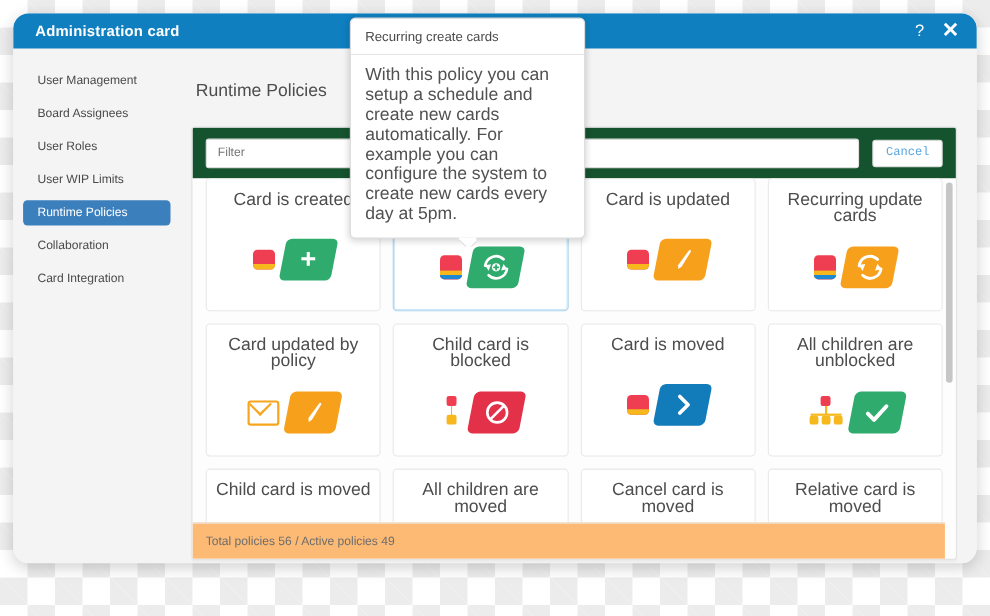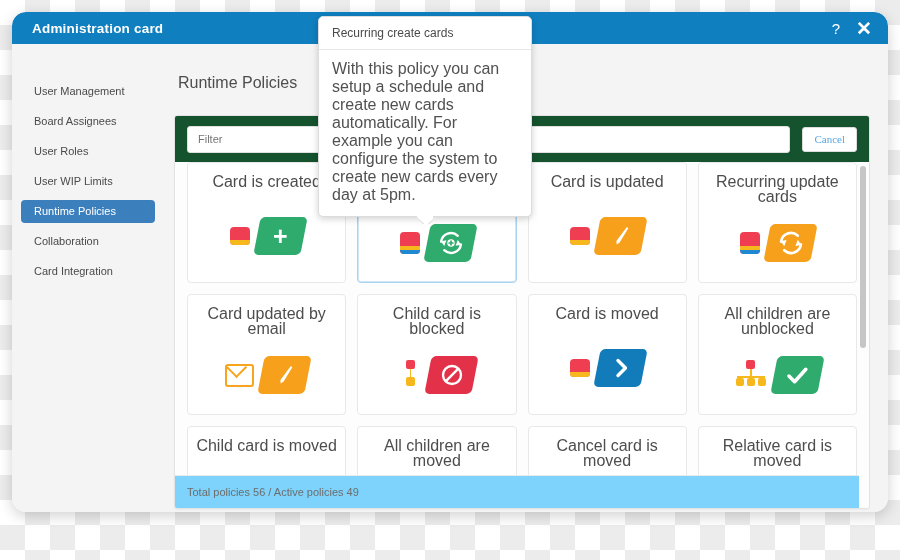--- a/index.html
+++ b/index.html
@@ -34,21 +34,21 @@
   }
   .titlebar .actions{
     position:absolute;right:16px;top:0;height:32px;display:flex;align-items:center;gap:16px;
   }
   .tb-icon{color:#ffffff;font-size:15px;line-height:1;cursor:pointer;}
   .tb-icon.close{font-size:19px;font-weight:bold;}
 
   .body-area{display:flex;height:468px;background:#f4f4f4;}
 
   
-  .sidebar{width:152px;flex:0 0 152px;padding-top:36px;}
+  .sidebar{width:152px;flex:0 0 152px;padding-top:18px;}
   .side-item{
     height:23px;line-height:23px;margin:0 9px 7px 9px;padding-left:13px;
     font-size:11px;color:#4a4a4a;border-radius:4px;white-space:nowrap;cursor:pointer;
   }
   .side-item.active{background:#3c7fbd;color:#ffffff;}
 
   
   .main{flex:1;padding:30px 18px 0 10px;position:relative;}
   .page-title{font-size:16px;color:#4d4d4d;margin:0 0 23px 4px;font-weight:normal;}
 
@@ -59,21 +59,21 @@
   }
   .panel-top{
     height:46px;display:flex;align-items:center;padding:0 12px;background:#14532d;
   }
   .filter-input{
     flex:1;height:25px;border:1px solid #e0e0e0;border-radius:3px;background:#fff;
     font-size:11px;color:#9a9a9a;padding:0 10px;outline:none;font-family:"Liberation Sans",sans-serif;
   }
   .cancel-btn{
     margin-left:12px;height:25px;padding:0 11px;border:1px solid #dcdcdc;border-radius:3px;
-    background:#fff;color:#5aa7e0;font-size:11px;cursor:pointer;font-family:Liberation Serif, serif;
+    background:#fff;color:#5aa7e0;font-size:11px;cursor:pointer;font-family:Liberation Mono, monospace;
   }
 
   .grid-wrap{
     position:absolute;left:0;right:0;top:46px;bottom:33px;overflow:hidden;padding:0 12px;
   }
   .grid{display:grid;grid-template-columns:repeat(4,1fr);gap:11px;}
 
   .policy{
     background:#fff;border:1px solid #e8e8e8;border-radius:4px;height:119px;
     display:flex;flex-direction:column;align-items:center;cursor:pointer;
@@ -119,21 +119,21 @@
   .para.green{background:#2fab6e;}
   .para.orange{background:#f6a01c;}
   .para.red{background:#e23149;}
   .para.blue{background:#127cba;}
   .glyph{font-size:25px;line-height:1;font-weight:bold;color:#fff;}
 
   
   .para svg{display:block;}
 
   .panel-footer{
-    position:absolute;left:0;right:10px;bottom:0;height:32px;background:#7dd3fc;
+    position:absolute;left:0;right:10px;bottom:0;height:32px;background:#fdba74;
     border-top:1px solid #eaeaea;display:flex;align-items:center;padding-left:12px;
   }
   .panel-footer span{font-size:11px;color:#6d6d6d;}
 
   
   .scrollbar{
     position:absolute;right:3px;top:50px;width:6px;bottom:36px;
   }
   .scroll-thumb{
     position:absolute;top:0;left:0;width:6px;height:182px;background:#c6c6c6;border-radius:3px;
@@ -259,21 +259,21 @@
                       <path d="M3.5 10.8a8.5 8.5 0 0 1 14.3-5"></path>
                       <path d="M6.2 14.8 3.1 10.3 8.2 9.5" fill="#fff" stroke="none"></path>
                       <path d="M17.8 9.2 20.9 13.7 15.8 14.5" fill="#fff" stroke="none"></path>
                     </svg>
                   </span>
                 </div>
               </div>
             </div>
 
             <div class="policy">
-              <div class="p-title">Card updated by email</div>
+              <div class="p-title">Card updated by policy</div>
               <div class="icon-row">
                 <div class="ic">
                     <div class="mail"></div>
                   </div>
                 <div class="para orange">
                   <span>
                     <svg width="24" height="24" viewBox="0 0 24 24">
                       <path d="M17.5 3.4c.9-.6 2 .4 1.5 1.4L10.6 18.6l-2.9 2 -.3-3.5z" fill="#fff"></path>
                     </svg>
                   </span>

